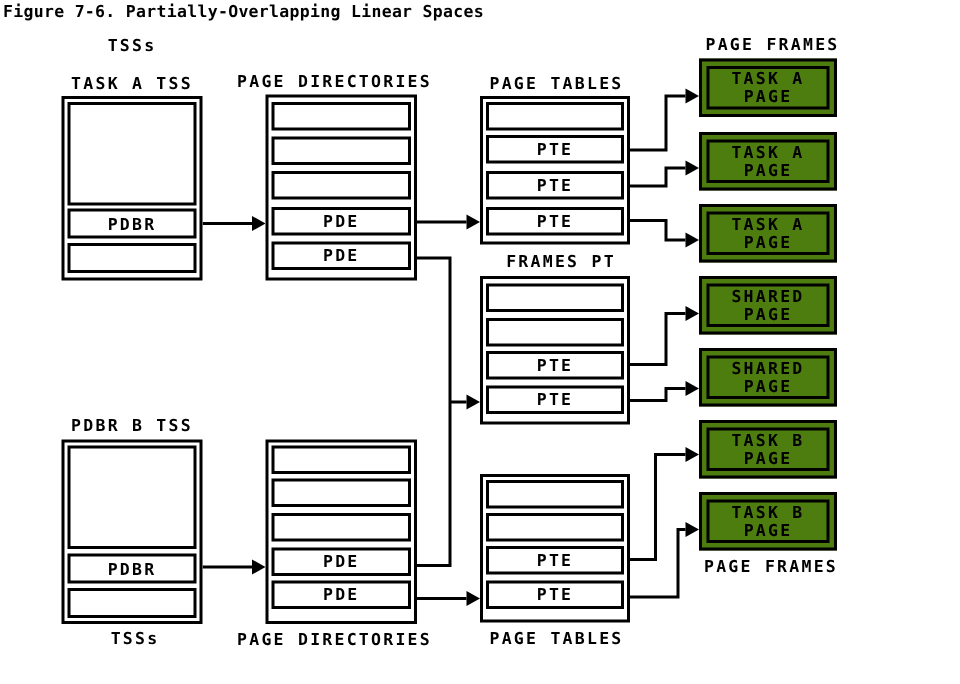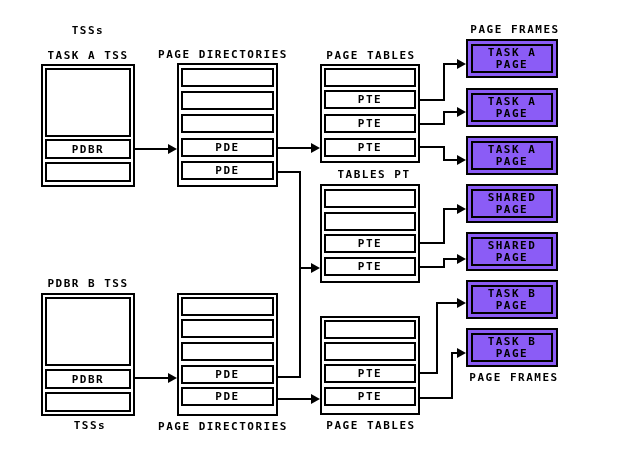--- a/index.html
+++ b/index.html
@@ -17,21 +17,21 @@
   }
   .box{
     position:absolute;border:2px solid #000;background:#fff;box-sizing:border-box;
   }
   .cell{
     position:absolute;border:2px solid #000;background:#fff;box-sizing:border-box;
     display:flex;align-items:center;justify-content:center;
     font-size:11px;letter-spacing:1.5px;
   }
   .frame{
-    position:absolute;border:2px solid #000;background:#8b5cf6;box-sizing:border-box;
+    position:absolute;border:2px solid #000;background:#4d7c0f;box-sizing:border-box;
   }
   .frame-inner{
     position:absolute;left:3px;top:3px;right:3px;bottom:3px;
     border:2px solid #000;box-sizing:border-box;
     display:flex;flex-direction:column;align-items:center;justify-content:center;
     font-size:11px;letter-spacing:1.5px;line-height:12px;text-align:center;
   }
   svg.connectors{position:absolute;left:0;top:0;}
 </style>
 </head>
@@ -64,26 +64,27 @@
       <polygon points="466,64 457,59 457,69"></polygon>
       <polygon points="466,112 457,107 457,117"></polygon>
       <polygon points="466,160 457,155 457,165"></polygon>
       <polygon points="466,209 457,204 457,214"></polygon>
       <polygon points="466,259 457,254 457,264"></polygon>
       <polygon points="466,303 457,298 457,308"></polygon>
       <polygon points="466,353 457,348 457,358"></polygon>
     </g>
   </svg>
 
+  <div class="title" style="left:2px;top:1px">Figure 7-6. Partially-Overlapping Linear Spaces</div>
   <div class="lbl" style="left:88px;top:24px">TSSs</div>
   <div class="lbl" style="left:88px;top:49px">TASK A TSS</div>
   <div class="lbl" style="left:223px;top:48px">PAGE DIRECTORIES</div>
   <div class="lbl" style="left:371px;top:49px">PAGE TABLES</div>
   <div class="lbl" style="left:515px;top:23px">PAGE FRAMES</div>
-  <div class="lbl" style="left:374px;top:168px">TABLES PT</div>
+  <div class="lbl" style="left:374px;top:168px">FRAMES PT</div>
   <div class="lbl" style="left:88px;top:277px">PDBR B TSS</div>
   <div class="lbl" style="left:90px;top:419px">TSSs</div>
   <div class="lbl" style="left:223px;top:420px">PAGE DIRECTORIES</div>
   <div class="lbl" style="left:371px;top:419px">PAGE TABLES</div>
   <div class="lbl" style="left:514px;top:371px">PAGE FRAMES</div>
 
   <div class="box" style="left:41px;top:64px;width:94px;height:123px">
     <div class="cell" style="left:2px;top:2px;width:86px;height:69px"></div>
     <div class="cell" style="left:2px;top:73px;width:86px;height:20px">PDBR</div>
     <div class="cell" style="left:2px;top:96px;width:86px;height:20px"></div>

